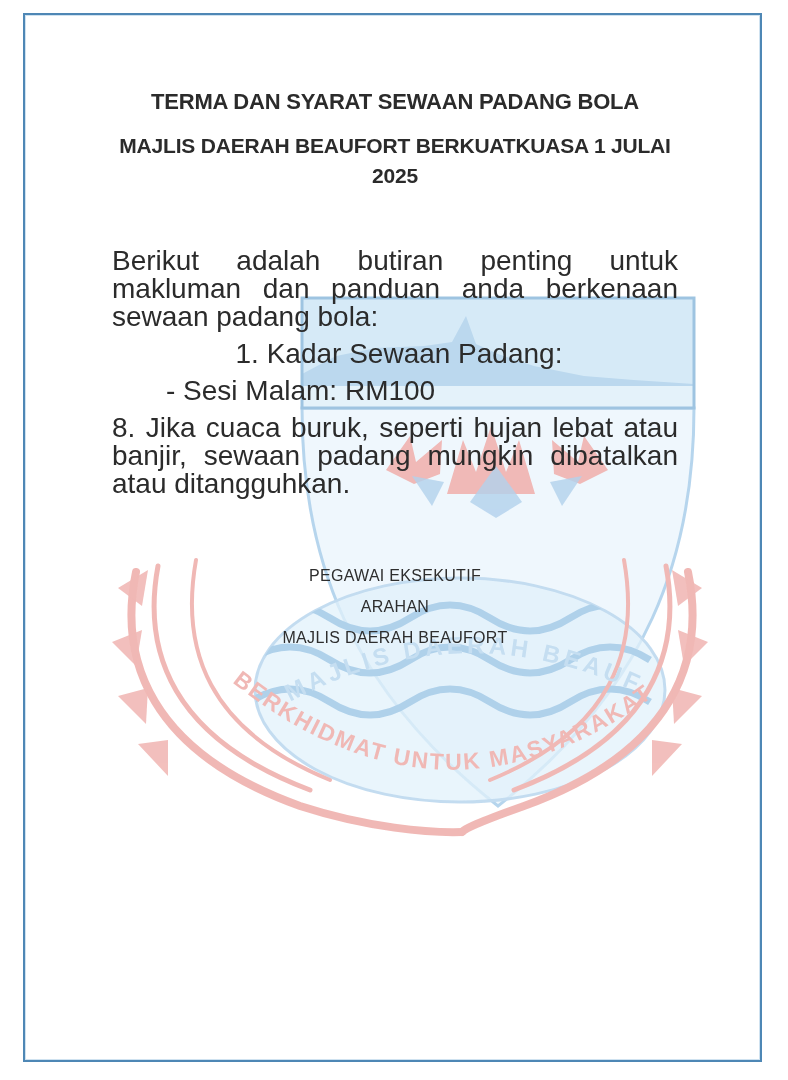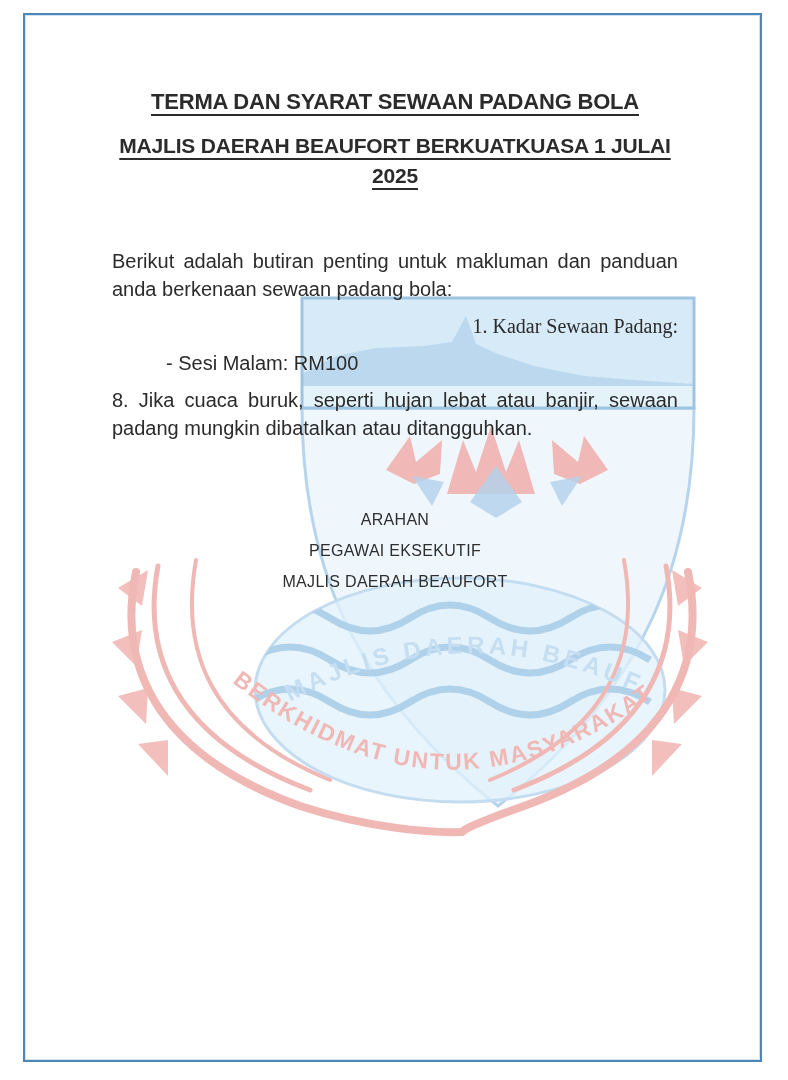--- a/index.html
+++ b/index.html
@@ -16,29 +16,29 @@
   .content{position:absolute;left:112px;right:110px;top:0;}
   h1{
     margin:88px 0 0 0;font-size:22px;font-weight:bold;text-align:center;
     letter-spacing:-0.2px;line-height:28px;
   }
   h2{
     margin:15px 0 0 0;font-size:21px;font-weight:bold;text-align:center;
     letter-spacing:-0.2px;line-height:30px;
   }
   .u{
-    text-decoration:underline;text-decoration-thickness:2px;text-underline-offset:5px;
+    text-decoration-thickness:2px;text-underline-offset:5px;
   }
   .h2-line{white-space:nowrap;}
   .body{margin-top:56px;position:relative;}
   .body p{
-    margin:9px 0;font-size:20px;line-height:28px;text-align:justify;
+    margin:9px 0;font-size:28px;line-height:28px;text-align:justify;
   }
   .body p.sub{padding-left:54px;text-align:left;}
-  .body p.item1{padding-left:8px;text-align:right;font-family:Liberation Serif, serif;}
+  .body p.item1{padding-left:8px;text-align:center;}
   .footer{
     margin-top:62px;text-align:center;font-size:16px;line-height:31px;
     letter-spacing:0.3px;color:#2e2e2e;
   }
   .content{z-index:2;}
 </style>
 </head>
 <body>
 
 <div class="page">
@@ -128,19 +128,19 @@
     <div class="body">
       <p>Berikut adalah butiran penting untuk makluman dan panduan anda berkenaan sewaan padang bola:</p>
 
       <p class="item1">1. Kadar Sewaan Padang:</p>
       <p class="sub">- Sesi Malam: RM100</p>
 
       <p>8. Jika cuaca buruk, seperti hujan lebat atau banjir, sewaan padang mungkin dibatalkan atau ditangguhkan.</p>
     </div>
 
     <div class="footer">
+      <div>PEGAWAI EKSEKUTIF</div>
       <div>ARAHAN</div>
-      <div>PEGAWAI EKSEKUTIF</div>
       <div>MAJLIS DAERAH BEAUFORT</div>
     </div>
 
   </div>
 </div>
 
 </body></html>

